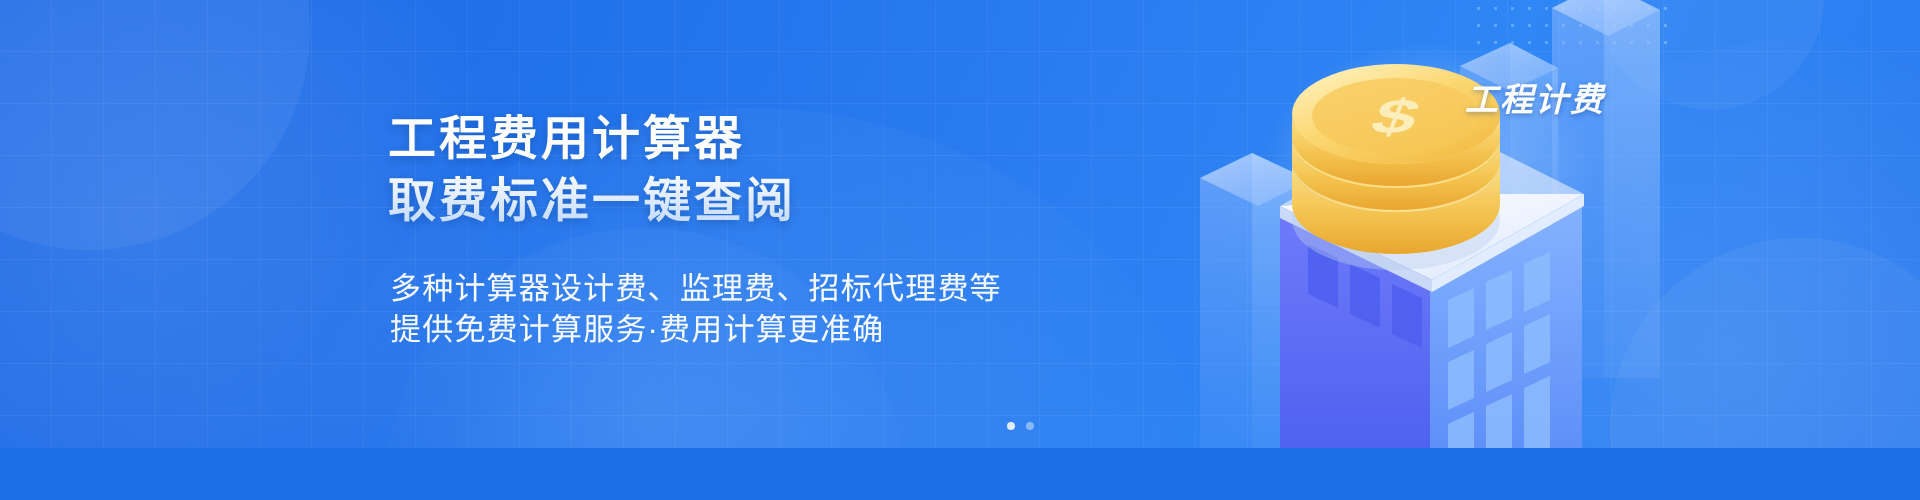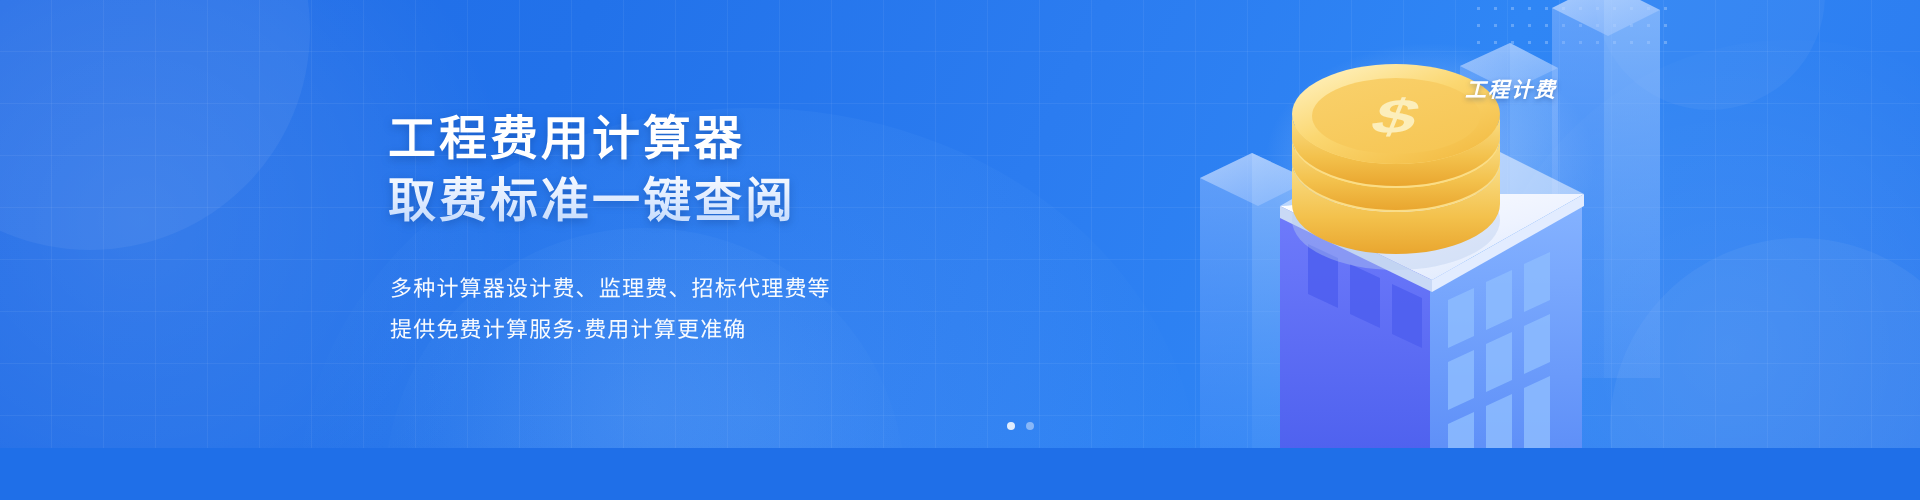--- a/index.html
+++ b/index.html
@@ -75,37 +75,37 @@
     background:linear-gradient(180deg,#ffffff 0%,#ffffff 48%,#dbe9ff 76%,#bcd6fb 100%);
     -webkit-background-clip:text;background-clip:text;
     color:transparent;-webkit-text-fill-color:transparent;
     filter:drop-shadow(0 3px 4px rgba(10,55,130,.35));
   }
   .headline .ln{display:block;white-space:nowrap;}
 
   .subcopy{
     margin:36px 0 0 2px;
     color:#ffffff;
-    font-size:22px;
+    font-size:31px;
     line-height:41px;
     letter-spacing:1.2px;
     font-weight:400;
     opacity:.97;
   }
   .subcopy .ln{display:block;white-space:nowrap;}
 
   
   .art{
     position:absolute;right:200px;bottom:0;width:560px;height:500px;
   }
   .art svg{display:block;width:100%;height:100%;}
 
   .art-label{
     position:absolute;left:305px;top:125px;
-    font-size:21px;font-weight:bold;font-style:italic;
+    font-size:33px;font-weight:bold;font-style:italic;
     color:#ffffff;letter-spacing:2px;white-space:nowrap;
     text-shadow:0 2px 5px rgba(12,50,120,.35);
   }
 
   
   .dots{
     position:absolute;left:0;right:0;bottom:18px;
     display:flex;justify-content:center;gap:11px;
     padding-left:120px;
   }

